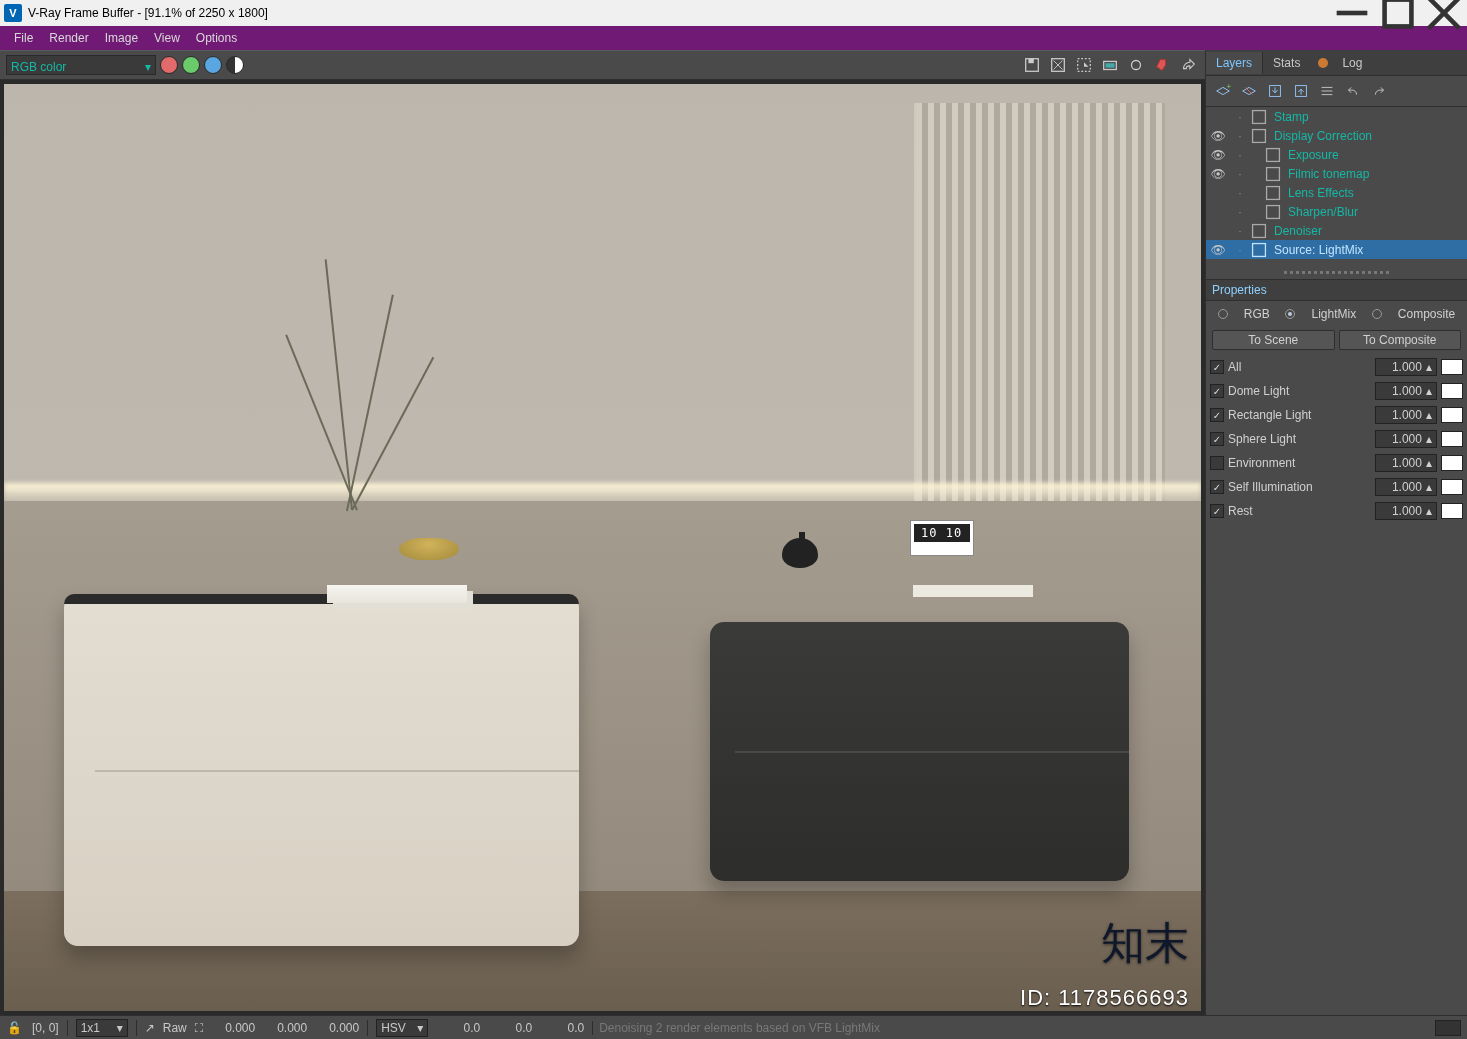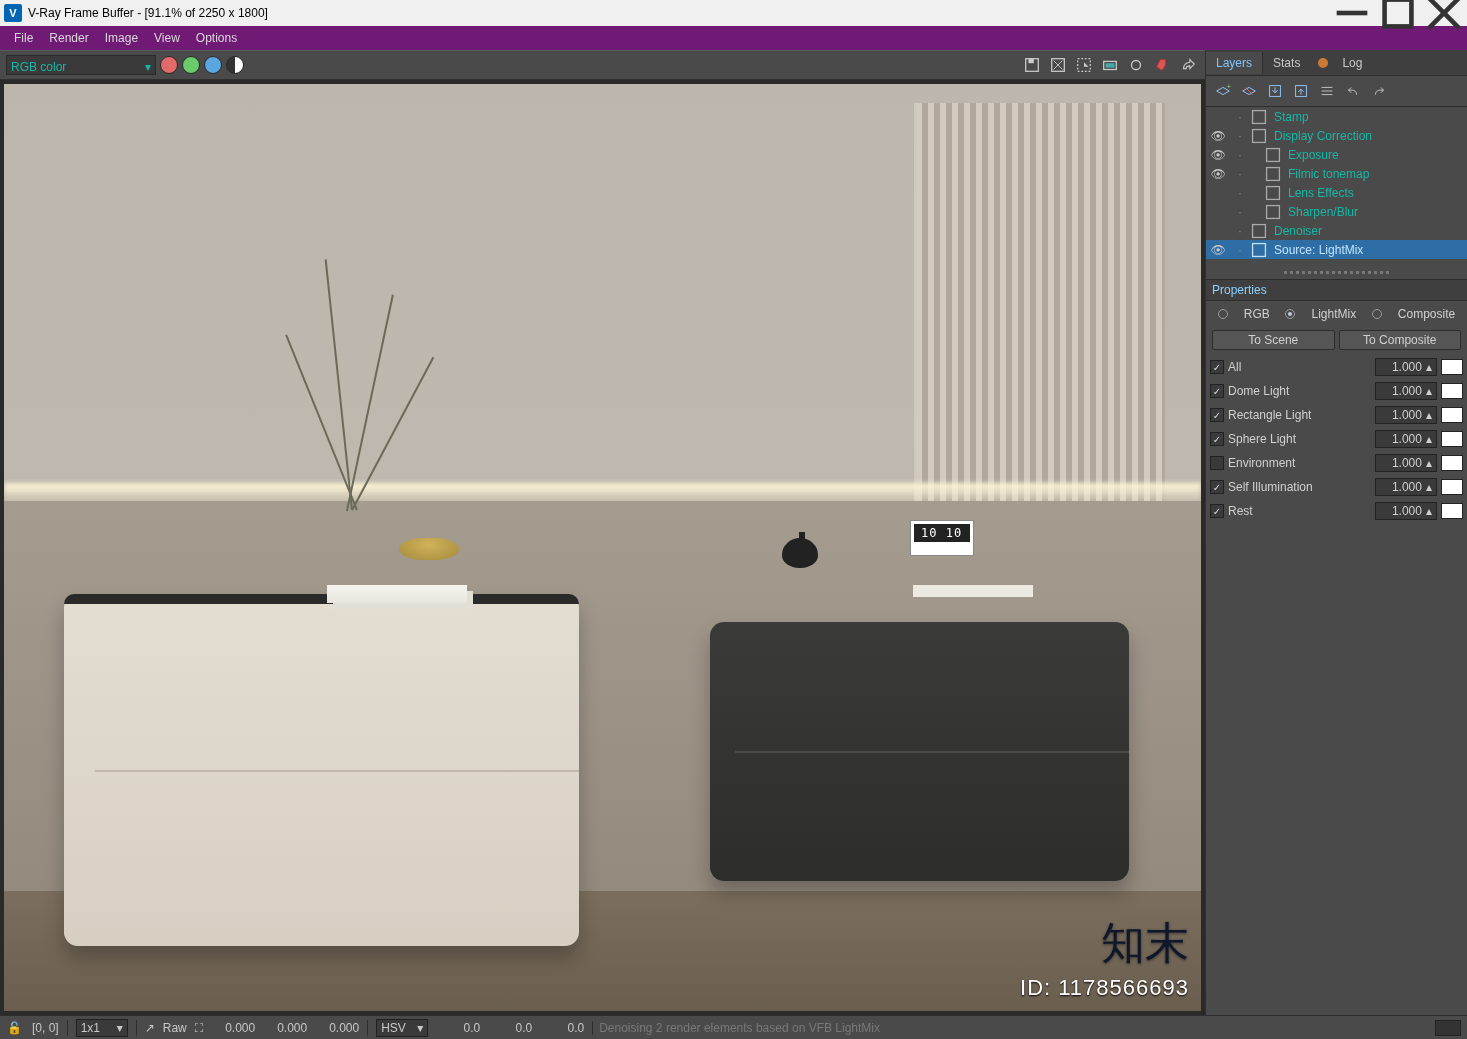--- a/index.html
+++ b/index.html
@@ -49,21 +49,21 @@
 .plant { position: absolute; left: 19%; top: 12%; width: 20%; height: 34%; pointer-events:none; }
 .branch { position:absolute; width:2px; background:#6b6a58; transform-origin:bottom center; }
 .vaseA { position: absolute; left: 33%; top: 49%; width: 60px; height: 22px; background: radial-gradient(ellipse at 50% 30%, #d1b35a, #a38a3c); border-radius: 50% / 60%; }
 .vaseB { position: absolute; right: 32%; top: 49%; width: 36px; height: 30px; background:#222; border-radius: 50% 50% 48% 48% / 56% 56% 42% 42%; }
 .vaseB::after { content:""; position:absolute; left:46%; top:-6px; width:6px; height:8px; background:#222; }
 .flip { position: absolute; right: 19%; top: 47%; width: 64px; height: 36px; background:#fff; border:1px solid #888; }
 .flip::before { content:"10 10"; position:absolute; inset:3px 3px auto 3px; height:18px; background:#222; color:#fff; font-family:monospace; font-size:12px; display:flex; align-items:center; justify-content:space-around; letter-spacing:1px; }
 .books { position:absolute; left:27%; top:54%; width:140px; height:18px; background:linear-gradient(#f6f4ef,#e8e5dd); box-shadow: 6px 6px 0 #e2dfd7; }
 .books2 { position:absolute; right:14%; top:54%; width:120px; height:12px; background:#ece9e1; }
 
-.watermark-id { position:absolute; right:12px; bottom:10px; color:#fff; font-size:22px; letter-spacing:1px; text-shadow:0 1px 2px #000; font-family: Arial, sans-serif; }
+.watermark-id { position:absolute; right:12px; bottom:0; color:#fff; font-size:22px; letter-spacing:1px; text-shadow:0 1px 2px #000; font-family: Arial, sans-serif; }
 .watermark-cn { position:absolute; right:12px; bottom:38px; color:#0f172a; font-size:44px; font-weight:300; text-shadow:0 1px 3px rgba(0,0,0,0.5); }
 
 
 .side { width: 262px; background: #4a4a4a; border-left: 1px solid #2f2f2f; display: flex; flex-direction: column; font-family: "Consolas","Courier New",monospace; font-size: 12px; }
 .tabs { display:flex; align-items:center; height:26px; background:#3f3f3f; border-bottom:1px solid #2e2e2e; }
 .tab { padding:4px 10px; cursor:pointer; color:#c8c8c8; }
 .tab.active { background:#4a4a4a; color:#7fc5ff; border-right:1px solid #2e2e2e; }
 .rec-dot { width:10px;height:10px;border-radius:50%;background:#cc7a33;margin:0 4px 0 8px; }
 .side-tools { display:flex; gap:4px; padding:4px 6px; border-bottom:1px solid #2e2e2e; }
 .layer-list { list-style:none; }

